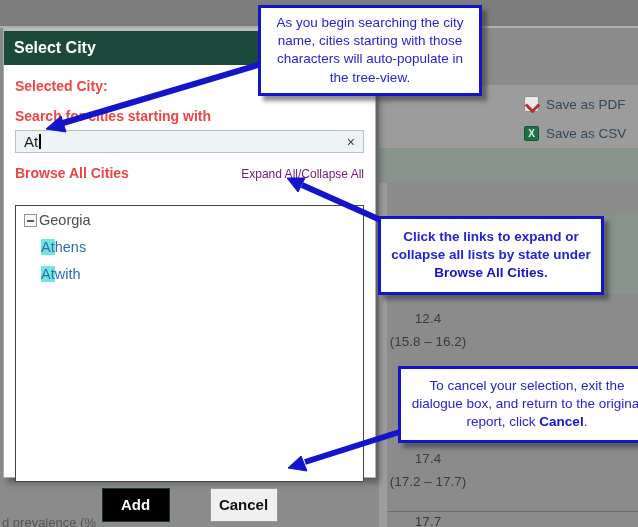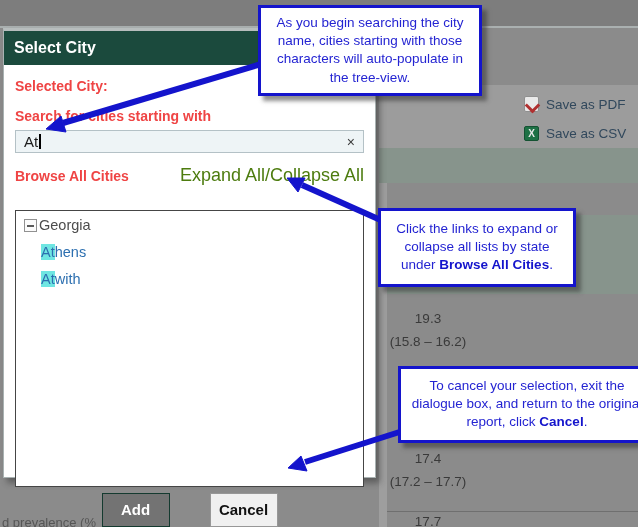--- a/index.html
+++ b/index.html
@@ -43,42 +43,42 @@
                   line-height:33px; padding-left:10px; }
   .modal-body { padding:0 11px; }
   .lbl { font-weight:bold; font-size:14px; color:#ef4444; }
   .lbl-selected { margin-top:13px; }
   .lbl-search   { margin-top:14px; }
   .search-box { margin-top:6px; height:23px; background:#eef4f6; border:1px solid #b4c1c6;
                 display:flex; align-items:center; padding:0 8px; font-size:15px; color:#1c1c1c; }
   .caret { display:inline-block; width:1.5px; height:15px; background:#000; margin-left:1px; }
   .clear-x { margin-left:auto; color:#3c3c3c; font-size:14px; cursor:pointer; line-height:1; }
   .browse-row { margin-top:12px; display:flex; justify-content:space-between; align-items:baseline; }
-  .expand-link { color:#4d7c0f; font-size:18px; cursor:pointer; }
+  .expand-link { color:#701a75; font-size:12px; cursor:pointer; }
   .tree-box { margin-top:24px; height:277px; border:1px solid #454545; background:#fff;
               padding:6px 8px; overflow:hidden; }
   .tree-state { display:flex; align-items:center; gap:2px; font-size:14.5px; color:#4c4c4c; }
   .minus-box { width:13px; height:13px; border:1px solid #919191; background:#fbfbfb;
                position:relative; flex:0 0 auto; }
   .minus-box::after { content:""; position:absolute; left:2px; top:5px; width:7px; height:2px; background:#5a5a5a; }
   .tree-city { margin-top:11px; margin-left:17px; font-size:14.5px; color:#2c6fb0; cursor:pointer; }
   .hl { background:#6fe6e2; }
   .btn-row { margin-top:6px; display:flex; justify-content:center; gap:40px; }
   .btn { min-width:68px; height:34px; font-family:"Liberation Sans",sans-serif;
          font-size:15px; font-weight:bold; text-align:center; line-height:32px; cursor:pointer; }
-  .btn-add { background:#737373; color:#ffffff; border:1px solid #143a2f; }
+  .btn-add { background:#000000; color:#ffffff; border:1px solid #143a2f; }
   .btn-cancel { background:#f0f0f0; color:#111; border:1px solid #979797; }
 
   
   .callout { position:absolute; background:#ffffff; border:3px solid #1414cc; color:#2424d2;
              font-size:13.5px; text-align:center; line-height:1.35; padding:6px 6px;
              box-shadow:5px 5px 4px rgba(55,55,55,0.55); z-index:30; }
   .callout b { color:#1414cc; }
   .co-1 { left:258px; top:5px;   width:224px; }
-  .co-2 { left:378px; top:208px; width:198px; padding-top:9px; padding-bottom:9px; }
+  .co-2 { left:378px; top:216px; width:226px; padding-top:9px; padding-bottom:9px;font-weight:bold; }
   .co-3 { left:398px; top:366px; width:258px; padding-top:8px; padding-bottom:8px; }
 
   .arrows { position:absolute; left:0; top:0; width:638px; height:527px; z-index:20; pointer-events:none; }
 </style>
 </head>
 <body>
 
 <div id="stage">
 
   <div class="bg-top"></div>
@@ -91,21 +91,21 @@
 
   <div class="save-link save-pdf">
     <span class="ic-pdf"></span>
     <span>Save as PDF</span>
   </div>
   <div class="save-link save-csv">
     <span class="ic-xls">X</span>
     <span>Save as CSV</span>
   </div>
 
-  <div class="stat st-v1">19.3</div>
+  <div class="stat st-v1">12.4</div>
   <div class="stat st-r1">(15.8 – 16.2)</div>
   <div class="stat st-v2">17.4</div>
   <div class="stat st-r2">(17.2 – 17.7)</div>
   <div class="stat st-v3">17.7</div>
   <div class="bg-clip">d prevalence (%</div>
 
   <div class="modal">
     <div class="modal-header">Select City</div>
     <div class="modal-body">
       <div class="lbl lbl-selected">Selected City:</div>

